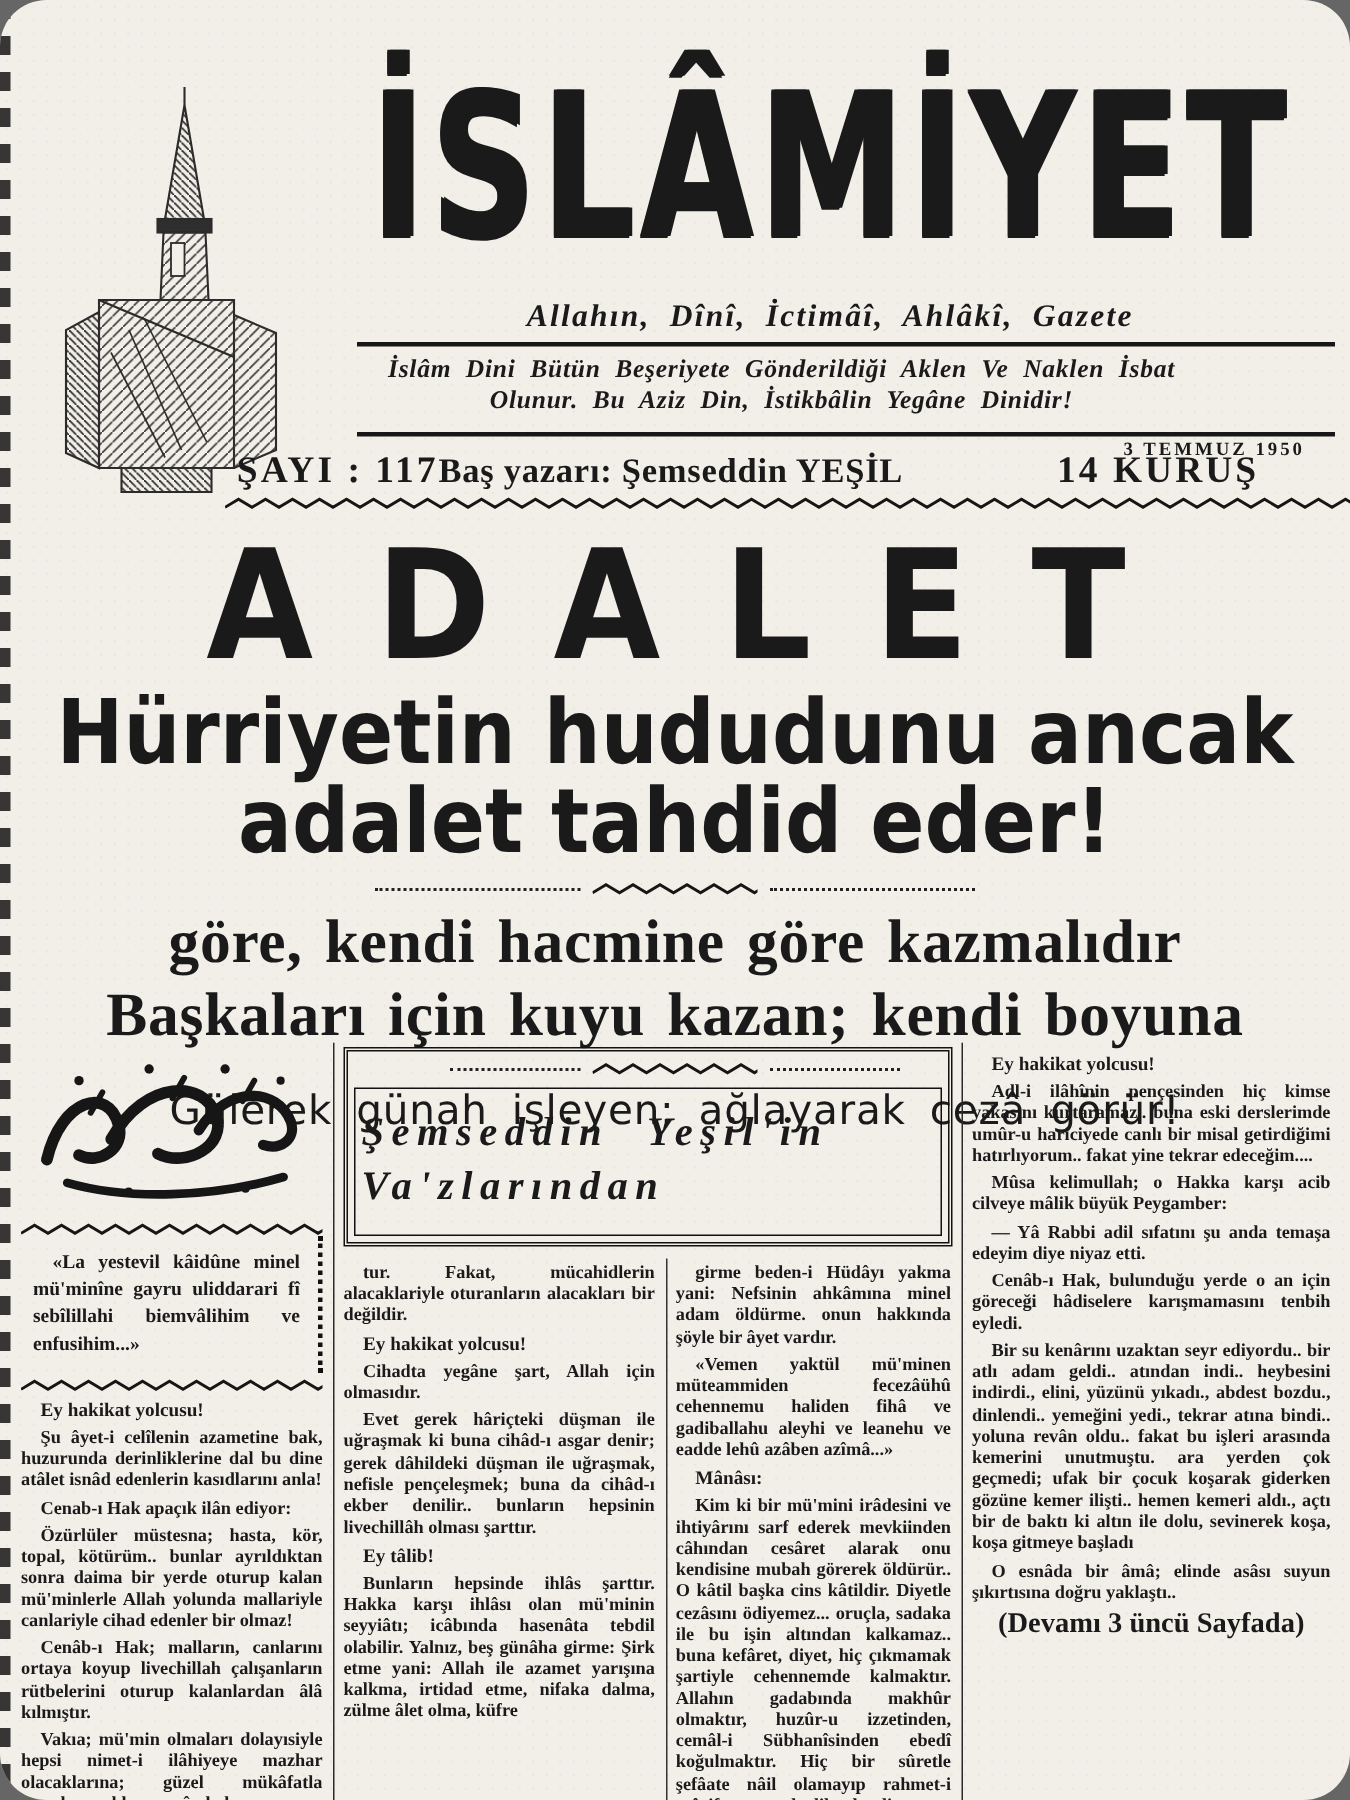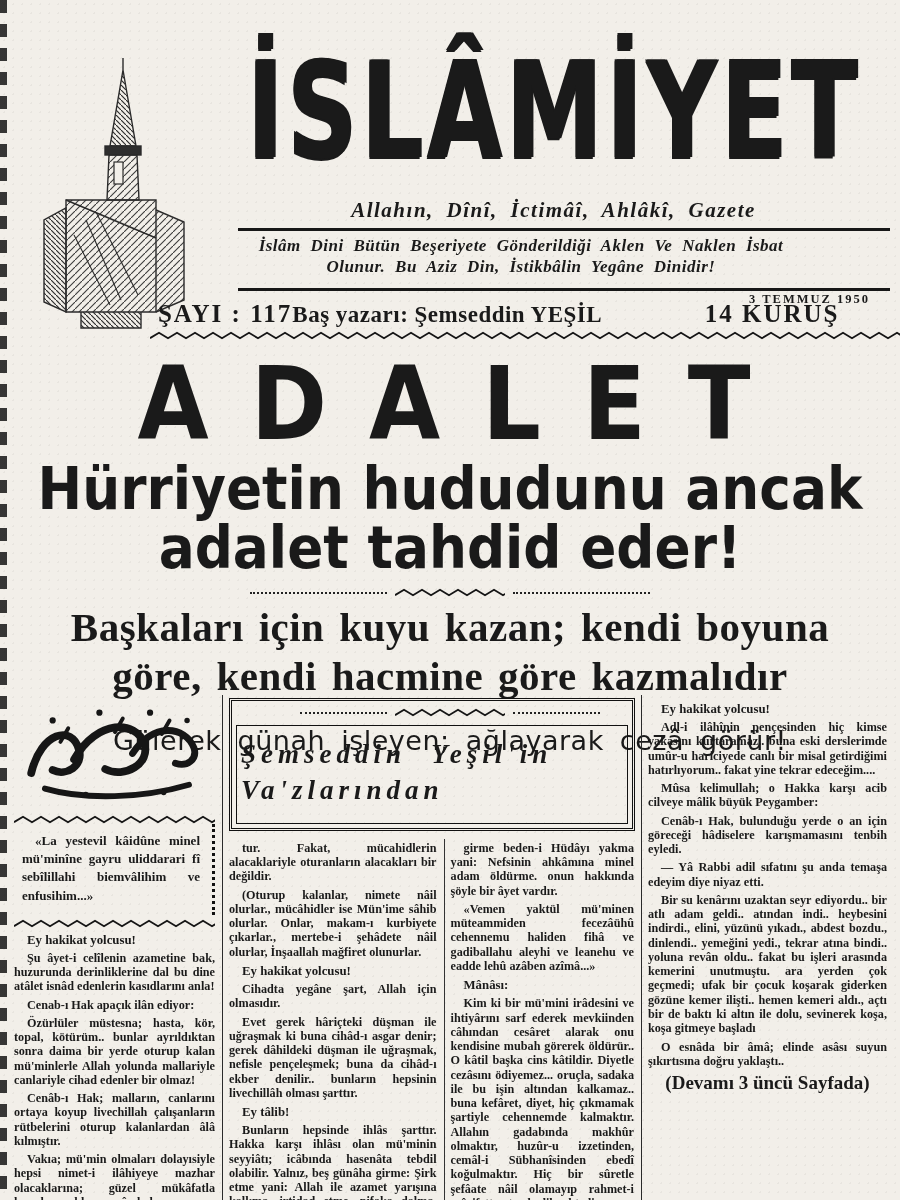--- a/index.html
+++ b/index.html
@@ -4,20 +4,21 @@
 <style>
   * { box-sizing: border-box; }
   html,body { margin:0; padding:0; background:#666; }
   .page {
     position:relative; width:900px; height:1200px; margin:0 auto;
     background:#f2efe9;
     background-image: radial-gradient(rgba(0,0,0,0.045) 1px, transparent 1px);
     background-size: 9px 9px;
     overflow:hidden; color:#1a1a1a;
     font-family:"Liberation Serif", serif;
+    border-radius:31px;
   }
   .edge-strip{
     position:absolute; left:0; top:0; bottom:0; width:7px;
     background: repeating-linear-gradient(180deg,#151515 0 13px, transparent 13px 24px);
     opacity:.85;
   }
   
   .masthead { position:absolute; top:0; left:0; right:0; height:340px; }
   .logo { position:absolute; left:26px; top:50px; width:176px; height:282px; }
   .nameplate{
@@ -156,22 +157,22 @@
 
   <div class="headlines">
     <div class="h-main">ADALET</div>
     <div class="h-sub">Hürriyetin hududunu ancak</div>
     <div class="h-sub h-sub2">adalet tahdid eder!</div>
     <div class="h-div">
         <svg class="zz">
           <polyline points="0,7.2 9,1.8 18,7.2 27,1.8 36,7.2 45,1.8 54,7.2 63,1.8 72,7.2 81,1.8 90,7.2 99,1.8 108,7.2 117,1.8" fill="none" stroke="#161616" stroke-width="1.9"></polyline>
         </svg>
       </div>
+    <div class="deck">göre, kendi hacmine göre kazmalıdır</div>
     <div class="deck">Başkaları için kuyu kazan; kendi boyuna</div>
-    <div class="deck">göre, kendi hacmine göre kazmalıdır</div>
     <div class="h-div small">
         <svg class="zz">
           <polyline points="0,7.2 9,1.8 18,7.2 27,1.8 36,7.2 45,1.8 54,7.2 63,1.8 72,7.2 81,1.8 90,7.2 99,1.8 108,7.2 117,1.8" fill="none" stroke="#161616" stroke-width="1.9"></polyline>
         </svg>
       </div>
     <div class="kicker">Gülerek günah işleyen; ağlayarak cezâ görür!</div>
   </div>
 
   <div class="body-grid">
 
@@ -215,21 +216,20 @@
     <div class="mid-wrap">
       <div class="vaaz">
         <div class="vaaz-inner">
           <div>Şemseddin Yeşil'in</div>
           <div>Va'zlarından</div>
         </div>
       </div>
       <div class="mid-cols">
         <div class="col">
           <p>tur. Fakat, mücahidlerin alacaklariyle oturanların alacakları bir değildir.</p>
-          <p>(Oturup kalanlar, nimete nâil olurlar., mücâhidler ise Mün'ime sâhib olurlar. Onlar, makam-ı kurbiyete çıkarlar., mertebe-i şehâdete nâil olurlar, İnşaallah mağfiret olunurlar.</p>
           <p class="lead">Ey hakikat yolcusu!</p>
           <p>Cihadta yegâne şart, Allah için olmasıdır.</p>
           <p>Evet gerek hâriçteki düşman ile uğraşmak ki buna cihâd-ı asgar denir; gerek dâhildeki düşman ile uğraşmak, nefisle pençeleşmek; buna da cihâd-ı ekber denilir.. bunların hepsinin livechillâh olması şarttır.</p>
           <p class="lead">Ey tâlib!</p>
           <p>Bunların hepsinde ihlâs şarttır. Hakka karşı ihlâsı olan mü'minin seyyiâtı; icâbında hasenâta tebdil olabilir. Yalnız, beş günâha girme: Şirk etme yani: Allah ile azamet yarışına kalkma, irtidad etme, nifaka dalma, zülme âlet olma, küfre</p>
         </div>
         <div class="col">
           <p>girme beden-i Hüdâyı yakma yani: Nefsinin ahkâmına minel adam öldürme. onun hakkında şöyle bir âyet vardır.</p>
           <p>«Vemen yaktül mü'minen müteammiden fecezâühû cehennemu haliden fihâ ve gadiballahu aleyhi ve leanehu ve eadde lehû azâben azîmâ...»</p>
           <p class="lead">Mânâsı:</p>
@@ -237,20 +237,20 @@
           <p>Sultân-i Rüsül de şöyle buyurur:</p>
 
         </div>
       </div>
     </div>
 
     <div class="col col-right">
       <p class="lead">Ey hakikat yolcusu!</p>
       <p>Adl-i ilâhînin pençesinden hiç kimse yakasını kurtaramaz.. buna eski derslerimde umûr-u hariciyede canlı bir misal getirdiğimi hatırlıyorum.. fakat yine tekrar edeceğim....</p>
       <p>Mûsa kelimullah; o Hakka karşı acib cilveye mâlik büyük Peygamber:</p>
+      <p>— Yâ Rabbi adil sıfatını şu anda temaşa edeyim diye niyaz etti.</p>
       <p>Cenâb-ı Hak, bulunduğu yerde o an için göreceği hâdiselere karışmamasını tenbih eyledi.</p>
-      <p>— Yâ Rabbi adil sıfatını şu anda temaşa edeyim diye niyaz etti.</p>
       <p>Bir su kenârını uzaktan seyr ediyordu.. bir atlı adam geldi.. atından indi.. heybesini indirdi., elini, yüzünü yıkadı., abdest bozdu., dinlendi.. yemeğini yedi., tekrar atına bindi.. yoluna revân oldu.. fakat bu işleri arasında kemerini unutmuştu. ara yerden çok geçmedi; ufak bir çocuk koşarak giderken gözüne kemer ilişti.. hemen kemeri aldı., açtı bir de baktı ki altın ile dolu, sevinerek koşa, koşa gitmeye başladı</p>
       <p>O esnâda bir âmâ; elinde asâsı suyun şıkırtısına doğru yaklaştı..</p>
       <p class="cont-note">(Devamı 3 üncü Sayfada)</p>
     </div>
   </div>
 </div>
 
 </body></html>

